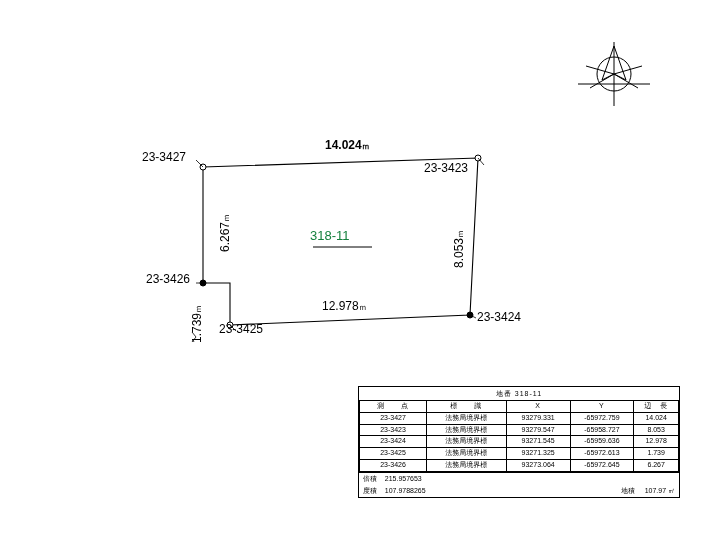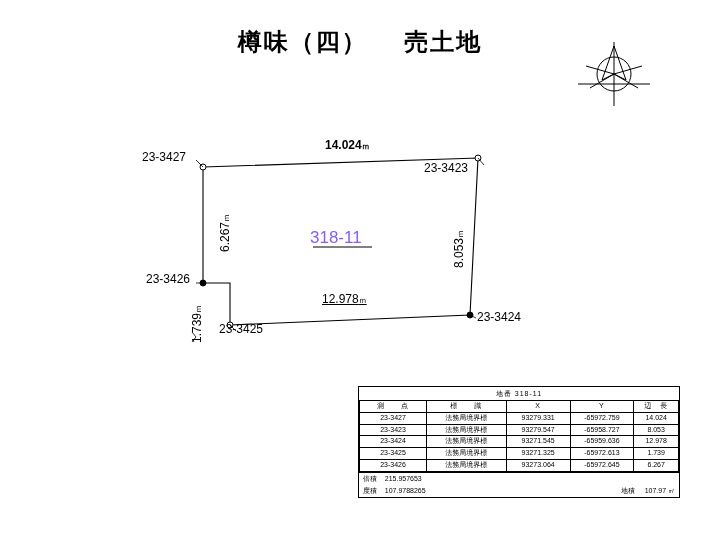--- a/index.html
+++ b/index.html
@@ -55,23 +55,23 @@
     font-size: 12px;
   }
   .rot-90 {
     transform: rotate(-90deg);
     transform-origin: left top;
   }
   .parcel-label {
     position: absolute;
     left: 310px;
     top: 228px;
-    font-size: 17px;
+    font-size: 13px;
     font-family: "Liberation Sans", sans-serif;
-    color: #8b5cf6;
+    color: #15803d;
     white-space: nowrap;
   }
   
   .table-wrap {
     position: absolute;
     left: 358px;
     top: 386px;
     width: 320px;
     border: 1px solid #000;
     background: #fff;
@@ -118,21 +118,20 @@
     padding: 1px 4px;
   }
   .foot-left { white-space: nowrap; }
   .foot-right { white-space: nowrap; }
 </style>
 </head>
 <body>
 
 <div id="page">
 
-  <div class="title">樽味（四）　 売土地</div>
 
   <div class="compass">
     <svg viewBox="0 0 84 68" width="84" height="68">
       <g stroke="#000" fill="none" stroke-width="1">
         <line x1="42" y1="2" x2="42" y2="66"></line>
         <line x1="6" y1="44" x2="78" y2="44"></line>
         <circle cx="42" cy="34" r="17"></circle>
         <path d="M42 6 L30 40 L42 34 L54 40 Z"></path>
         <path d="M14 26 L42 34 L18 48"></path>
         <path d="M70 26 L42 34 L66 48"></path>
@@ -163,21 +162,21 @@
 
   <div class="lbl bold" style="left:142px; top:150px;">23-3427</div>
   <div class="lbl bold" style="left:424px; top:161px;">23-3423</div>
   <div class="lbl bold" style="left:477px; top:310px;">23-3424</div>
   <div class="lbl bold" style="left:219px; top:322px;">23-3425</div>
   <div class="lbl bold" style="left:146px; top:272px;">23-3426</div>
 
   <div class="lbl" style="left:325px; top:138px; font-size:12px;font-weight:bold;">
     <span>14.024</span><span style="font-size:8px;">ｍ</span>
   </div>
-  <div class="lbl" style="left:322px; top:292px; font-size:12px;text-decoration:underline;">
+  <div class="lbl" style="left:322px; top:299px; font-size:12px;">
     <span>12.978</span><span style="font-size:8px;">ｍ</span>
   </div>
 
   <div class="lbl rot-90" style="left:218px; top:252px; font-size:12px;">
     <span>6.267</span><span style="font-size:8px;">ｍ</span>
   </div>
   <div class="lbl rot-90" style="left:190px; top:343px; font-size:12px;">
     <span>1.739</span><span style="font-size:8px;">ｍ</span>
   </div>
   <div class="lbl rot-90" style="left:452px; top:268px; font-size:12px;">

